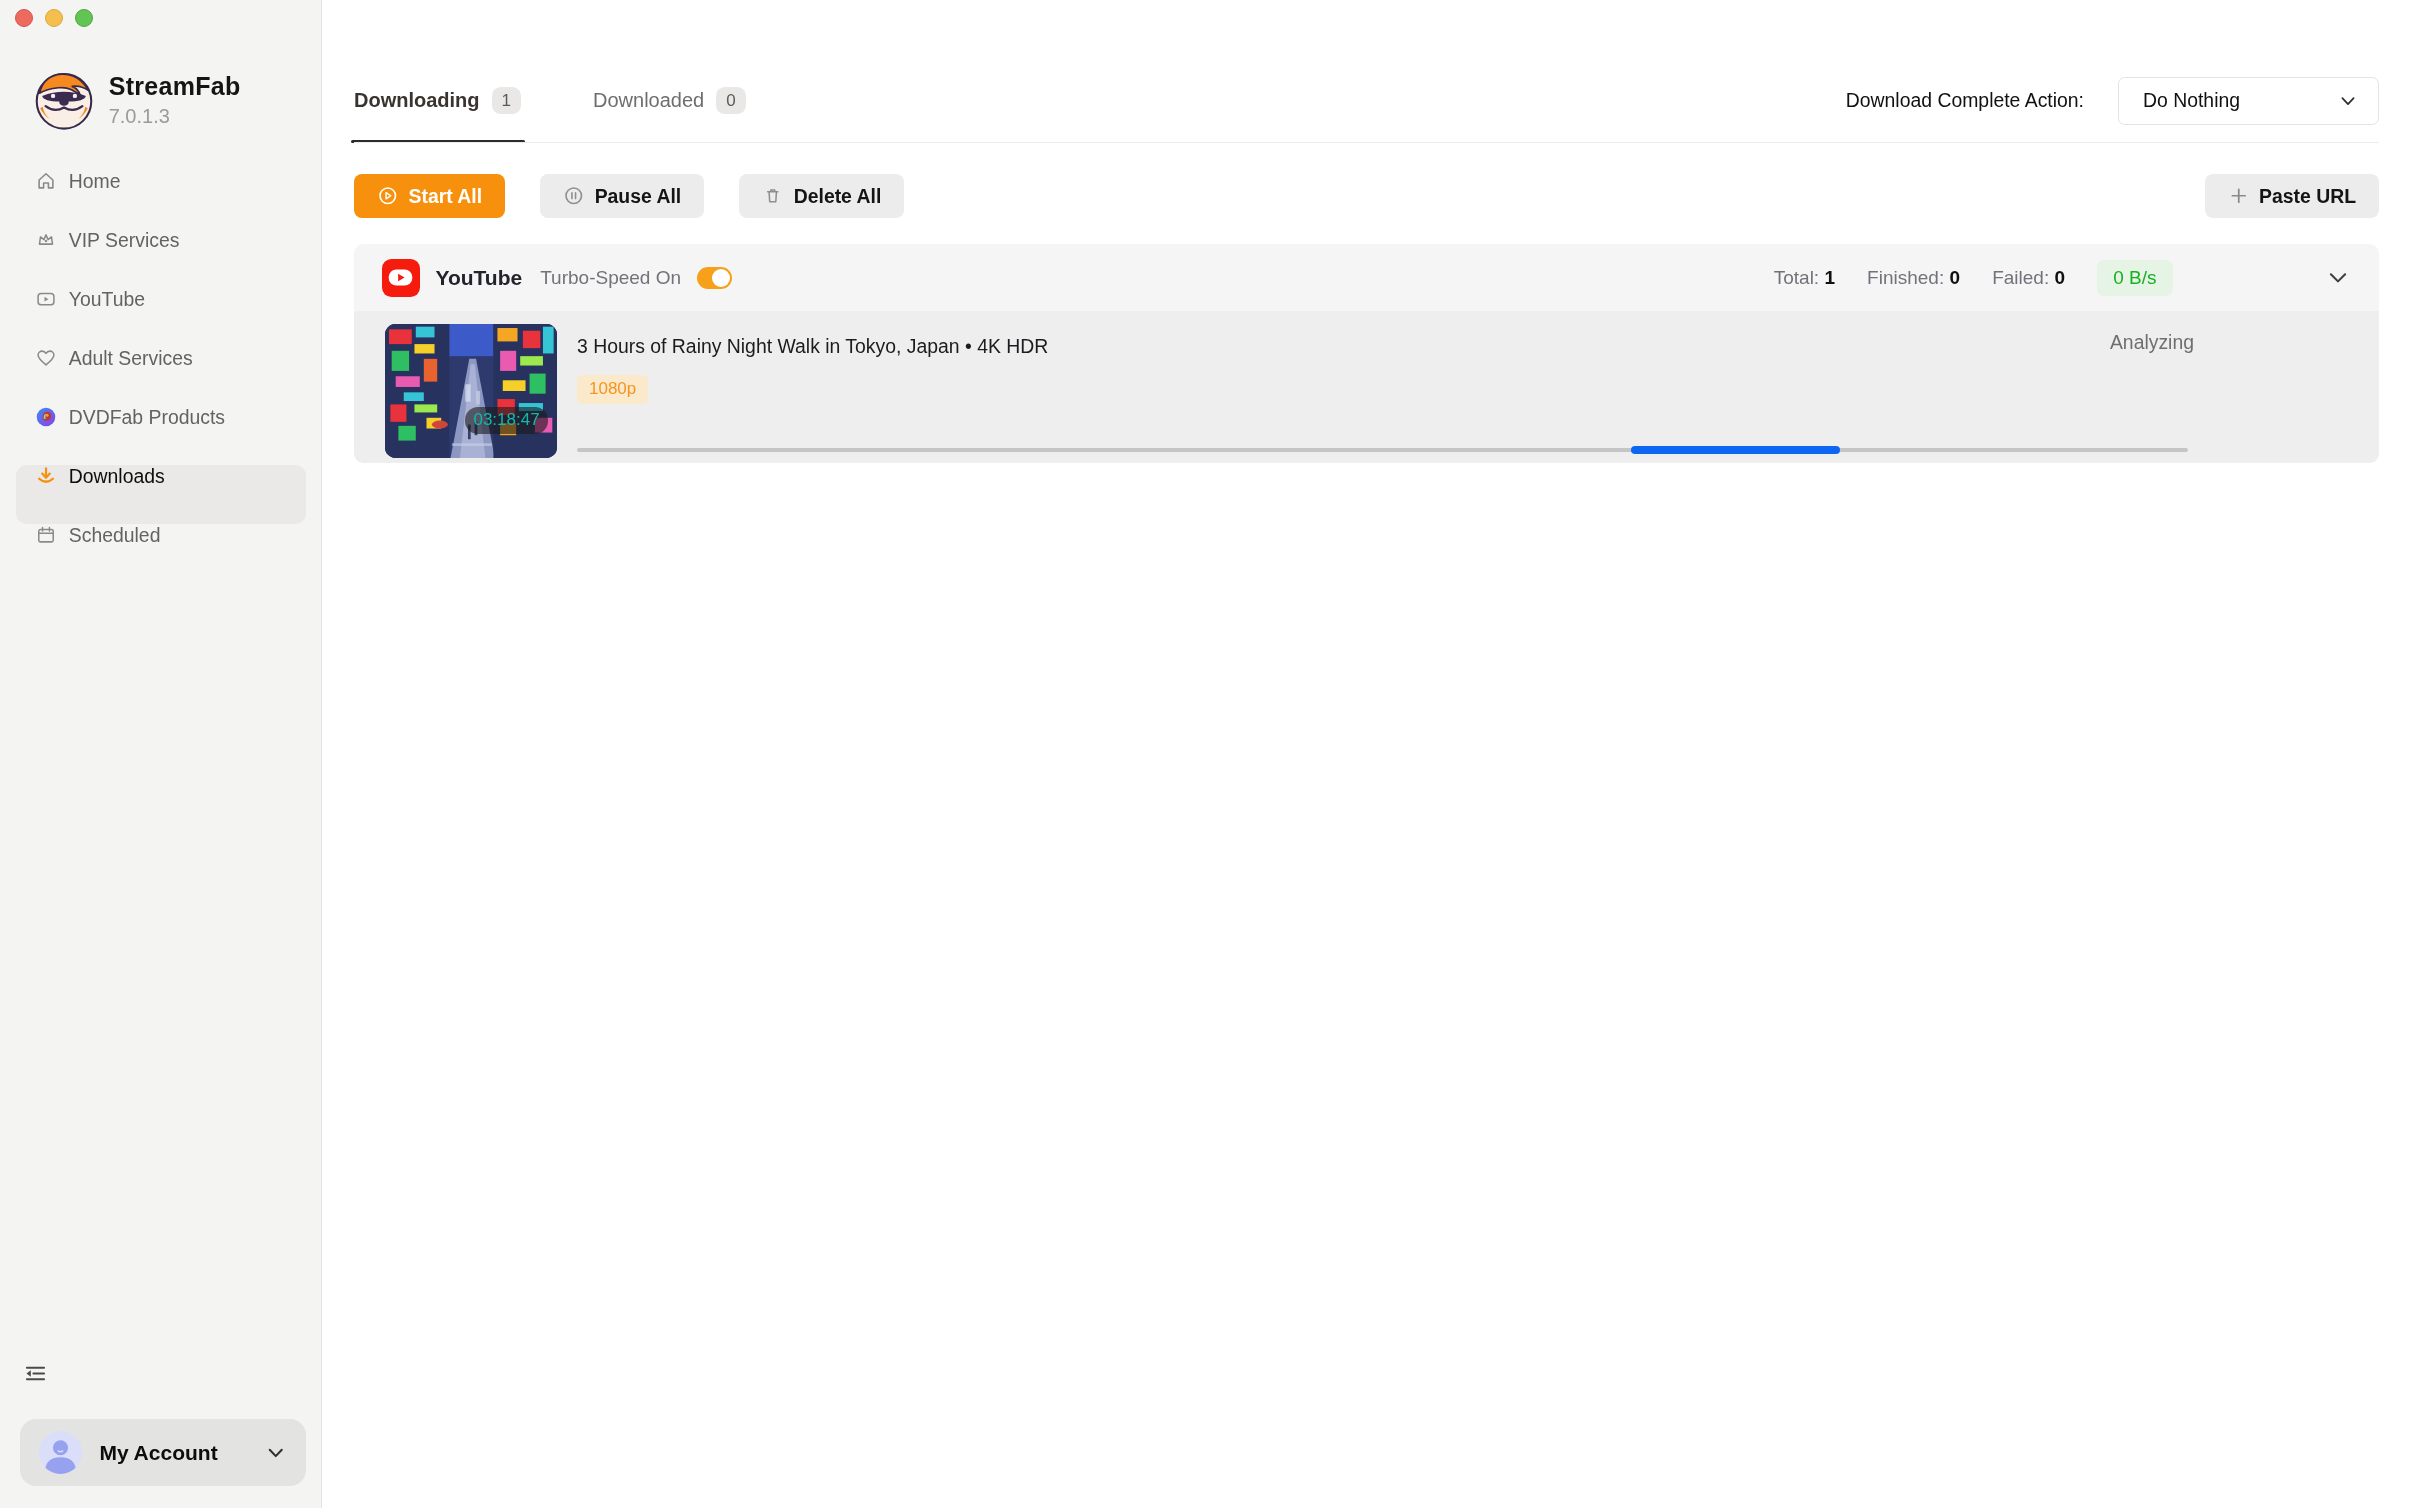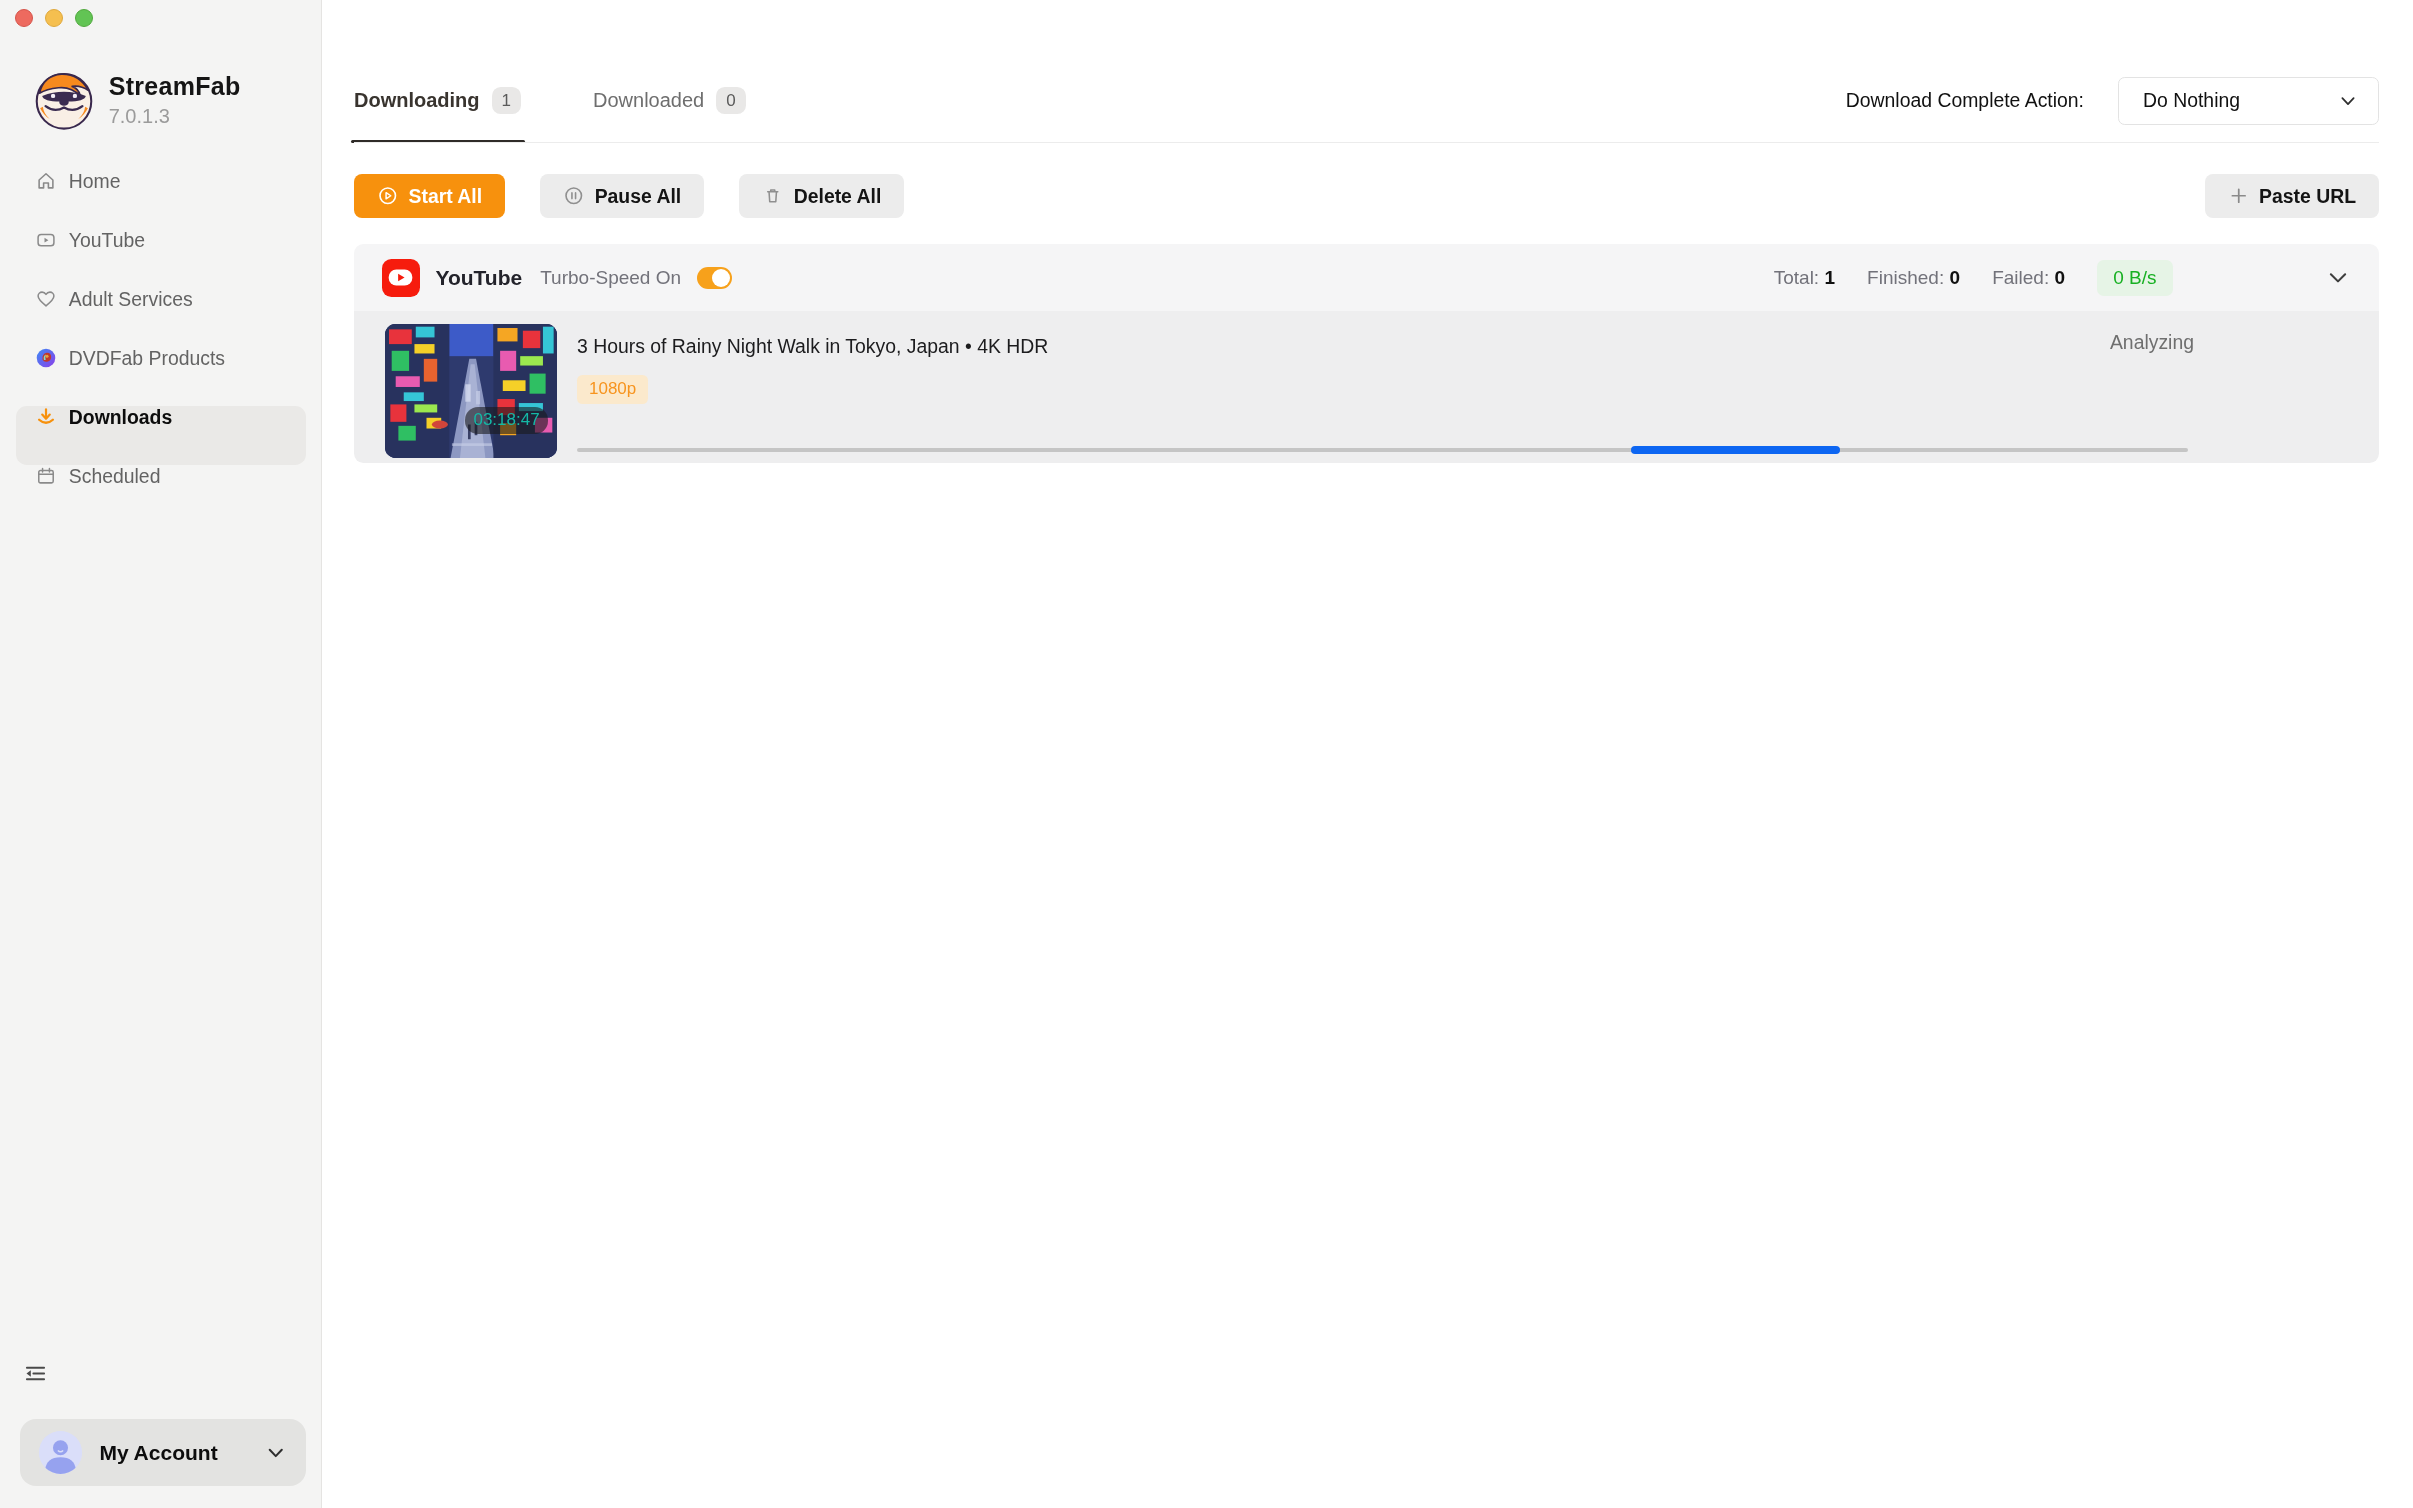--- a/index.html
+++ b/index.html
@@ -24,21 +24,21 @@
   .brand-logo { width:60px; height:60px; }
   .brand-name { font-size:25px; font-weight:bold; color:#151515; letter-spacing:0.3px; }
   .brand-ver { font-size:20px; color:#9b9b9b; margin-top:4px; }
 
   .nav { position:absolute; top:170px; left:16px; right:15.4px; }
   .nav-item { height:59px; border-radius:10.7px; display:flex; 
     padding-left:19.4px; gap:11.4px; cursor:default; }
   .nav-item .nv-icon { width:22px; height:22px; flex:0 0 22px; display:flex; }
   .nav-item .nv-label { font-size:19.4px; color:#636363; }
   .nav-item.active { background:#eae9e7; }
-  .nav-item.active .nv-label { color:#0d0d0d; font-weight:bold; }
+  .nav-item.active .nv-label { color:#0d0d0d; font-weight:normal; }
 
   .collapse-btn { position:absolute; left:24px; top:1362px; width:23px; height:23px; }
 
   .account { position:absolute; left:20px; right:15.4px; bottom:22px; height:67px;
     background:#e3e3e1; border-radius:16px; display:flex; align-items:center; padding:0 19px; }
   .avatar { width:43px; height:43px; border-radius:50%; background:#dadef9; overflow:hidden; flex:0 0 43px; }
   .account-label { font-size:21px; font-weight:bold; color:#0d0d0d; margin-left:17.4px; }
   .account .chev { margin-left:auto; width:21.5px; height:21.5px; }
 
   
@@ -136,20 +136,29 @@
     </div>
 
     <nav class="nav">
       <div class="nav-item">
         <span class="nv-icon">
           <svg viewBox="0 0 32 32">
               <path d="M6 14.5 L16 5.5 L26 14.5 V26 H19.5 V19 H12.5 V26 H6 Z" fill="none" stroke="#8a8a8a" stroke-width="2.3" stroke-linejoin="round" stroke-linecap="round"></path>
             </svg>
         </span>
         <span class="nv-label">Home</span>
+      </div>
+      <div class="nav-item">
+        <span class="nv-icon">
+          <svg viewBox="0 0 32 32">
+              <path d="M6.5 22 L8 11.5 L13 15.5 L16 8.5 L19 15.5 L24 11.5 L25.5 22 Z" fill="none" stroke="#8a8a8a" stroke-width="2.2" stroke-linejoin="round"></path>
+            <circle cx="16" cy="17.5" r="1.7" fill="#8a8a8a"></circle>
+            </svg>
+        </span>
+        <span class="nv-label">VIP Services</span>
       </div>
       <div class="nav-item">
         <span class="nv-icon">
           <svg viewBox="0 0 32 32">
               <rect x="4.5" y="8" width="23" height="16.5" rx="4.5" fill="none" stroke="#8a8a8a" stroke-width="2.2"></rect>
             <path d="M13.8 12.8 L19.5 16.2 L13.8 19.7 Z" fill="#8a8a8a"></path>
             </svg>
         </span>
         <span class="nv-label">YouTube</span>
       </div>

